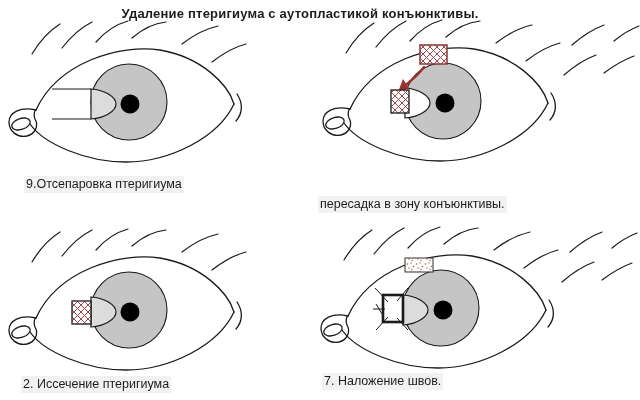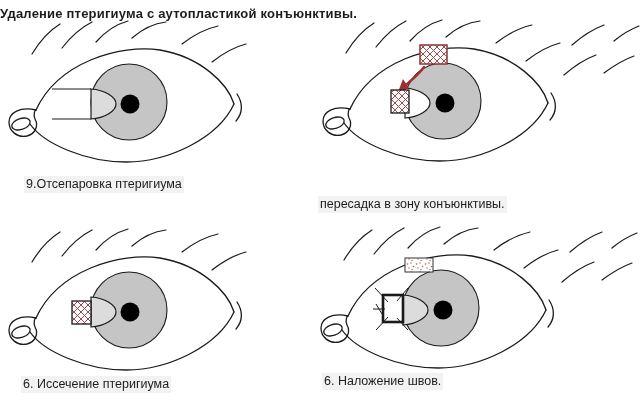--- a/index.html
+++ b/index.html
@@ -3,21 +3,21 @@
 <meta charset="utf-8">
 <style>
   html,body{margin:0;padding:0;}
   body{
     width:640px;height:400px;position:relative;overflow:hidden;
     background:#ffffff;
     font-family:"Liberation Sans","DejaVu Sans",sans-serif;
     color:var(--text,#1c1c1c);
   }
   .title{
-    position:absolute;left:0;top:6px;width:600px;
+    position:absolute;left:0;top:6px;width:600px;text-align:center;
     font-size:13px;font-weight:bold;letter-spacing:0.2px;
   }
   .caption{
     position:absolute;font-size:12.5px;line-height:17px;
   }
   .caption span{background:var(--caption_bg,#f2f2f2);padding:0 2px;display:inline-block;}
   .eye-svg{position:absolute;}
   
   .stroke{fill:none;stroke:var(--outline,#1a1a1a);stroke-width:1.3;stroke-linecap:round;}
   .lash{fill:none;stroke:var(--outline,#1a1a1a);stroke-width:1.2;stroke-linecap:round;}
@@ -159,18 +159,18 @@
 <div class="caption" style="left:24px;top:176px">
   <span>9.Отсепаровка птеригиума</span>
 </div>
 
 <div class="caption" style="left:318px;top:179px;width:315px">
   <br>
   <span>пересадка в зону конъюнктивы.</span>
 </div>
 
 <div class="caption" style="left:21px;top:376px">
-  <span>6. Иссечение птеригиума</span>
+  <span>2. Иссечение птеригиума</span>
 </div>
 
 <div class="caption" style="left:322px;top:373px">
-  <span>6. Наложение швов.</span>
+  <span>7. Наложение швов.</span>
 </div>
 
 </body></html>

